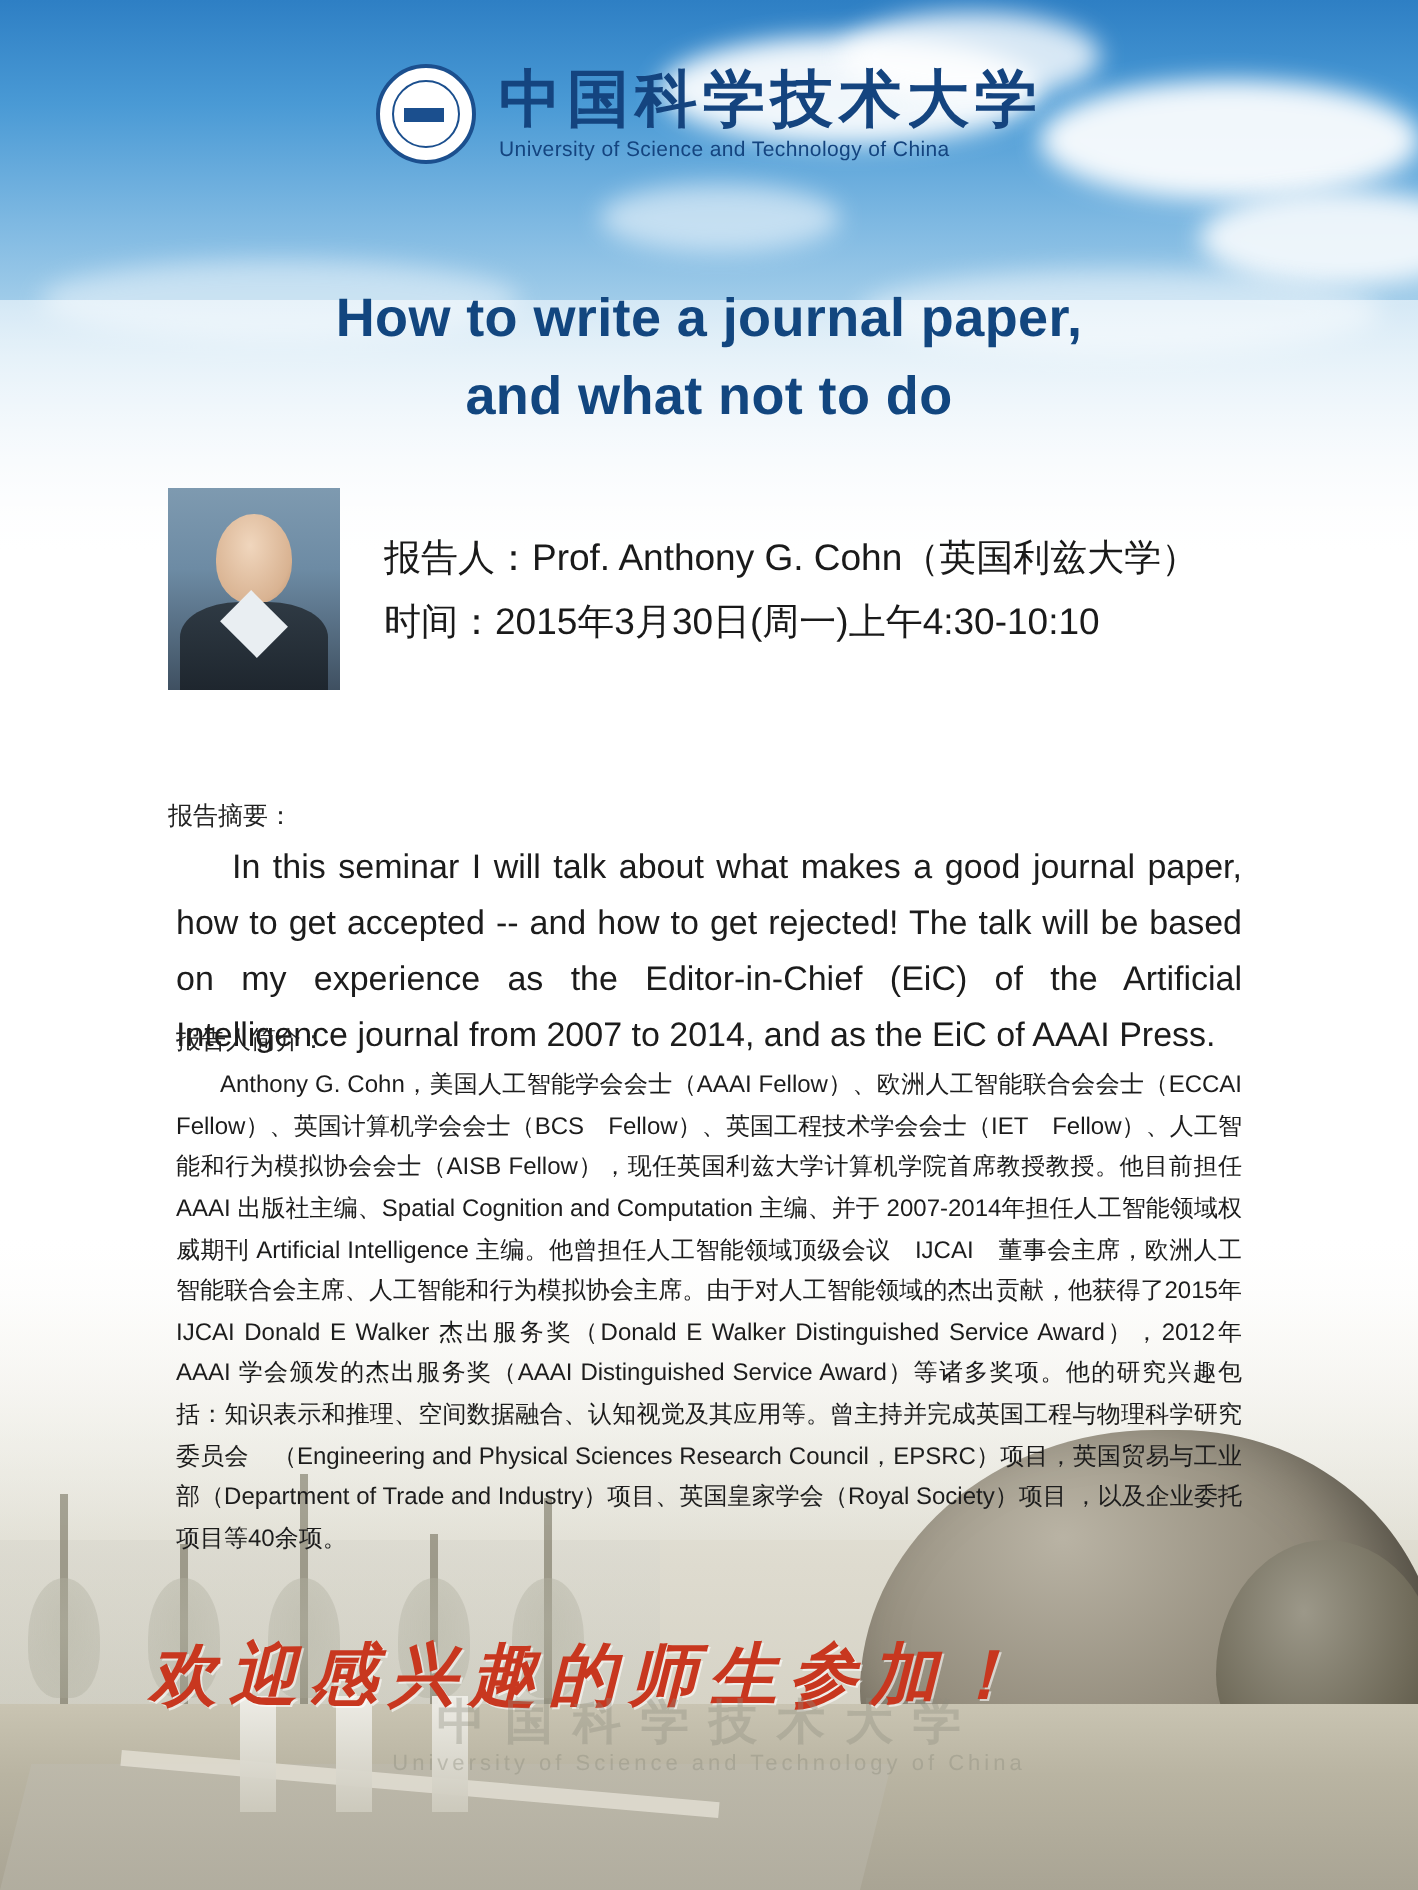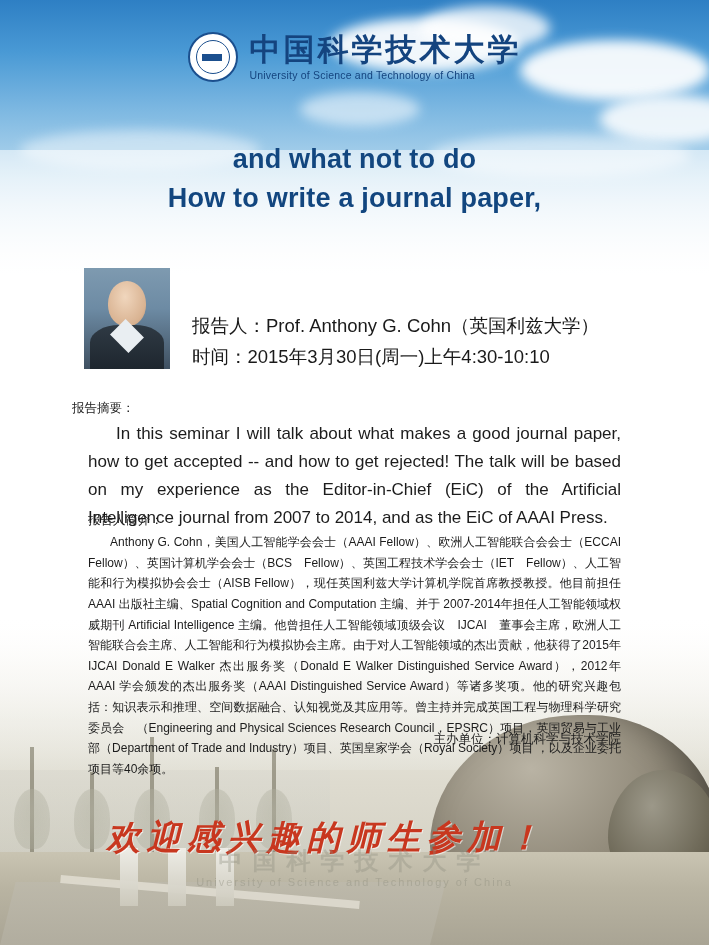--- a/index.html
+++ b/index.html
@@ -192,23 +192,23 @@
     color: #12467f;
     font-size: 27px;
     font-weight: bold;
     line-height: 1.45;
     letter-spacing: .2px;
   }
 
   
   .speaker-block {
     position: absolute;
-    left: 84px; top: 268px;
-    display: flex;
-    align-items: flex-end;
+    left: 84px; top: 244px;
+    display: flex;
+    align-items: center;
     gap: 22px;
   }
   .portrait {
     width: 86px; height: 101px;
     background: linear-gradient(to bottom, #7e9ab0 0%, #6d8ba4 40%, #3f5061 100%);
     position: relative;
     overflow: hidden;
     flex: 0 0 auto;
   }
   .portrait .head {
@@ -244,21 +244,21 @@
     line-height: 1.22;
     white-space: nowrap;
   }
 
   
   .section-label {
     position: absolute;
     font-size: 12.5px;
     color: #222;
   }
-  .abs-label { left: 72px; top: 400px; }
+  .abs-label { left: 84px; top: 400px; }
   .bio-label { left: 88px; top: 512px; }
 
   .abs-body {
     position: absolute;
     left: 88px; top: 420px;
     width: 533px;
     font-size: 17px;
     line-height: 1.65;
     color: #1c1c1c;
     text-align: justify;
@@ -289,21 +289,20 @@
     left: 0; top: 815px;
     width: 589px;
     text-align: center;
     font-family: "Liberation Serif", serif;
     font-size: 34px;
     font-weight: bold;
     font-style: italic;
     color: #c8371f;
     letter-spacing: 6px;
     text-shadow: 1px 1px 0 rgba(255,255,255,.6);
-    padding-left: 32px;
   }
   .watermark {
     position: absolute;
     left: 0; top: 845px;
     width: 709px;
     text-align: center;
     font-family: "Liberation Serif", serif;
     font-size: 24px;
     font-weight: bold;
     color: rgba(140,140,125,0.35);
@@ -359,41 +358,40 @@
         <div class="seal-bar"></div>
       </div>
       <div class="logo-text">
         <div class="logo-cn">中国科学技术大学</div>
         <div class="logo-en">University of Science and Technology of China</div>
       </div>
     </div>
   </div>
 
   <div class="title">
+    <div>How to write a journal paper,</div>
     <div>and what not to do</div>
-    <div>How to write a journal paper,</div>
   </div>
 
   <div class="speaker-block">
     <div class="portrait">
       <div class="head"></div>
       <div class="body"></div>
       <div class="collar"></div>
     </div>
     <div class="info-lines">
       <div class="info-line">报告人：Prof. Anthony G. Cohn（英国利兹大学）</div>
       <div class="info-line">时间：2015年3月30日(周一)上午4:30-10:10</div>
     </div>
   </div>
 
   <div class="section-label abs-label">报告摘要：</div>
   <div class="abs-body">In this seminar I will talk about what makes a good journal paper, how to get accepted -- and how to get rejected! The talk will be based on my experience as the Editor-in-Chief (EiC) of the Artificial Intelligence journal from 2007 to 2014, and as the EiC of AAAI Press.</div>
 
   <div class="section-label bio-label">报告人简介：</div>
   <div class="bio-body">Anthony G. Cohn，美国人工智能学会会士（AAAI Fellow）、欧洲人工智能联合会会士（ECCAI Fellow）、英国计算机学会会士（BCS　Fellow）、英国工程技术学会会士（IET　Fellow）、人工智能和行为模拟协会会士（AISB Fellow），现任英国利兹大学计算机学院首席教授教授。他目前担任 AAAI 出版社主编、Spatial Cognition and Computation 主编、并于 2007-2014年担任人工智能领域权威期刊 Artificial Intelligence 主编。他曾担任人工智能领域顶级会议　IJCAI　董事会主席，欧洲人工智能联合会主席、人工智能和行为模拟协会主席。由于对人工智能领域的杰出贡献，他获得了2015年 IJCAI Donald E Walker 杰出服务奖（Donald E Walker Distinguished Service Award），2012年 AAAI 学会颁发的杰出服务奖（AAAI Distinguished Service Award）等诸多奖项。他的研究兴趣包括：知识表示和推理、空间数据融合、认知视觉及其应用等。曾主持并完成英国工程与物理科学研究委员会　（Engineering and Physical Sciences Research Council，EPSRC）项目，英国贸易与工业部（Department of Trade and Industry）项目、英国皇家学会（Royal Society）项目 ，以及企业委托项目等40余项。</div>
 
-  <div class="organizer">主办单位：计算机科学与技术学院</div>
 
   <div class="slogan">欢迎感兴趣的师生参加！</div>
   <div class="watermark">中国科学技术大学</div>
   <div class="watermark-en">University of Science and Technology of China</div>
 
 </div>
 
 </body></html>

